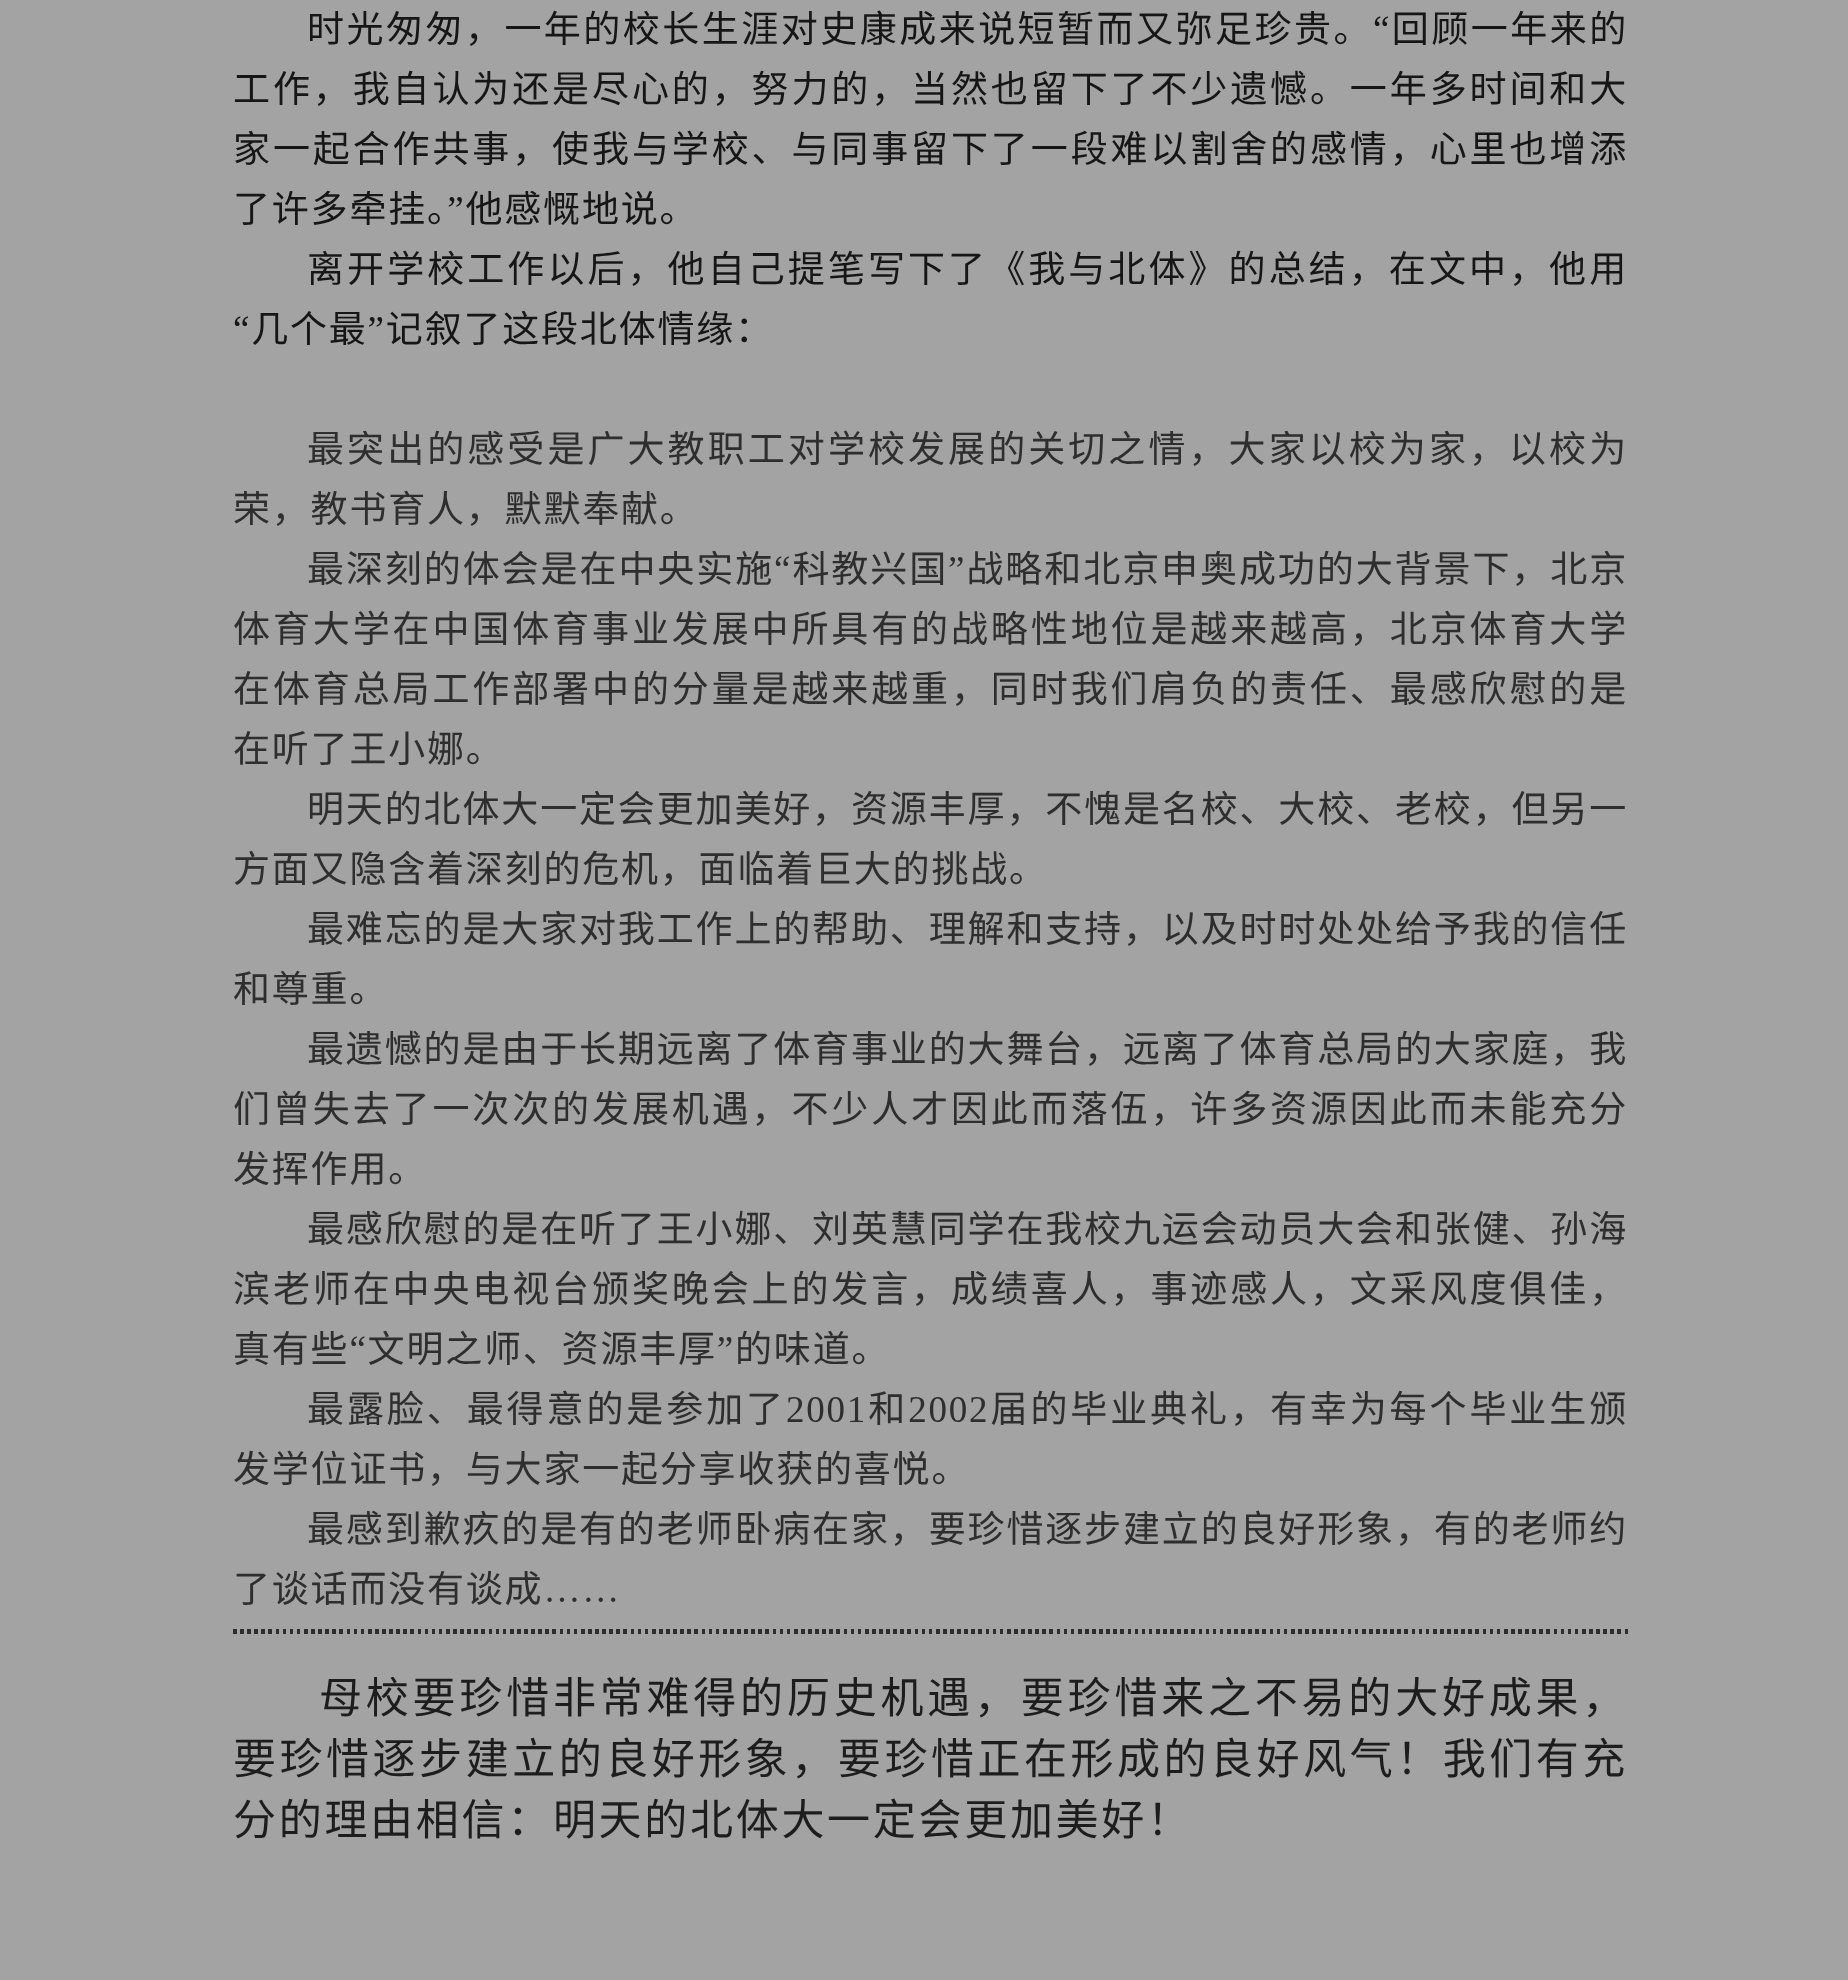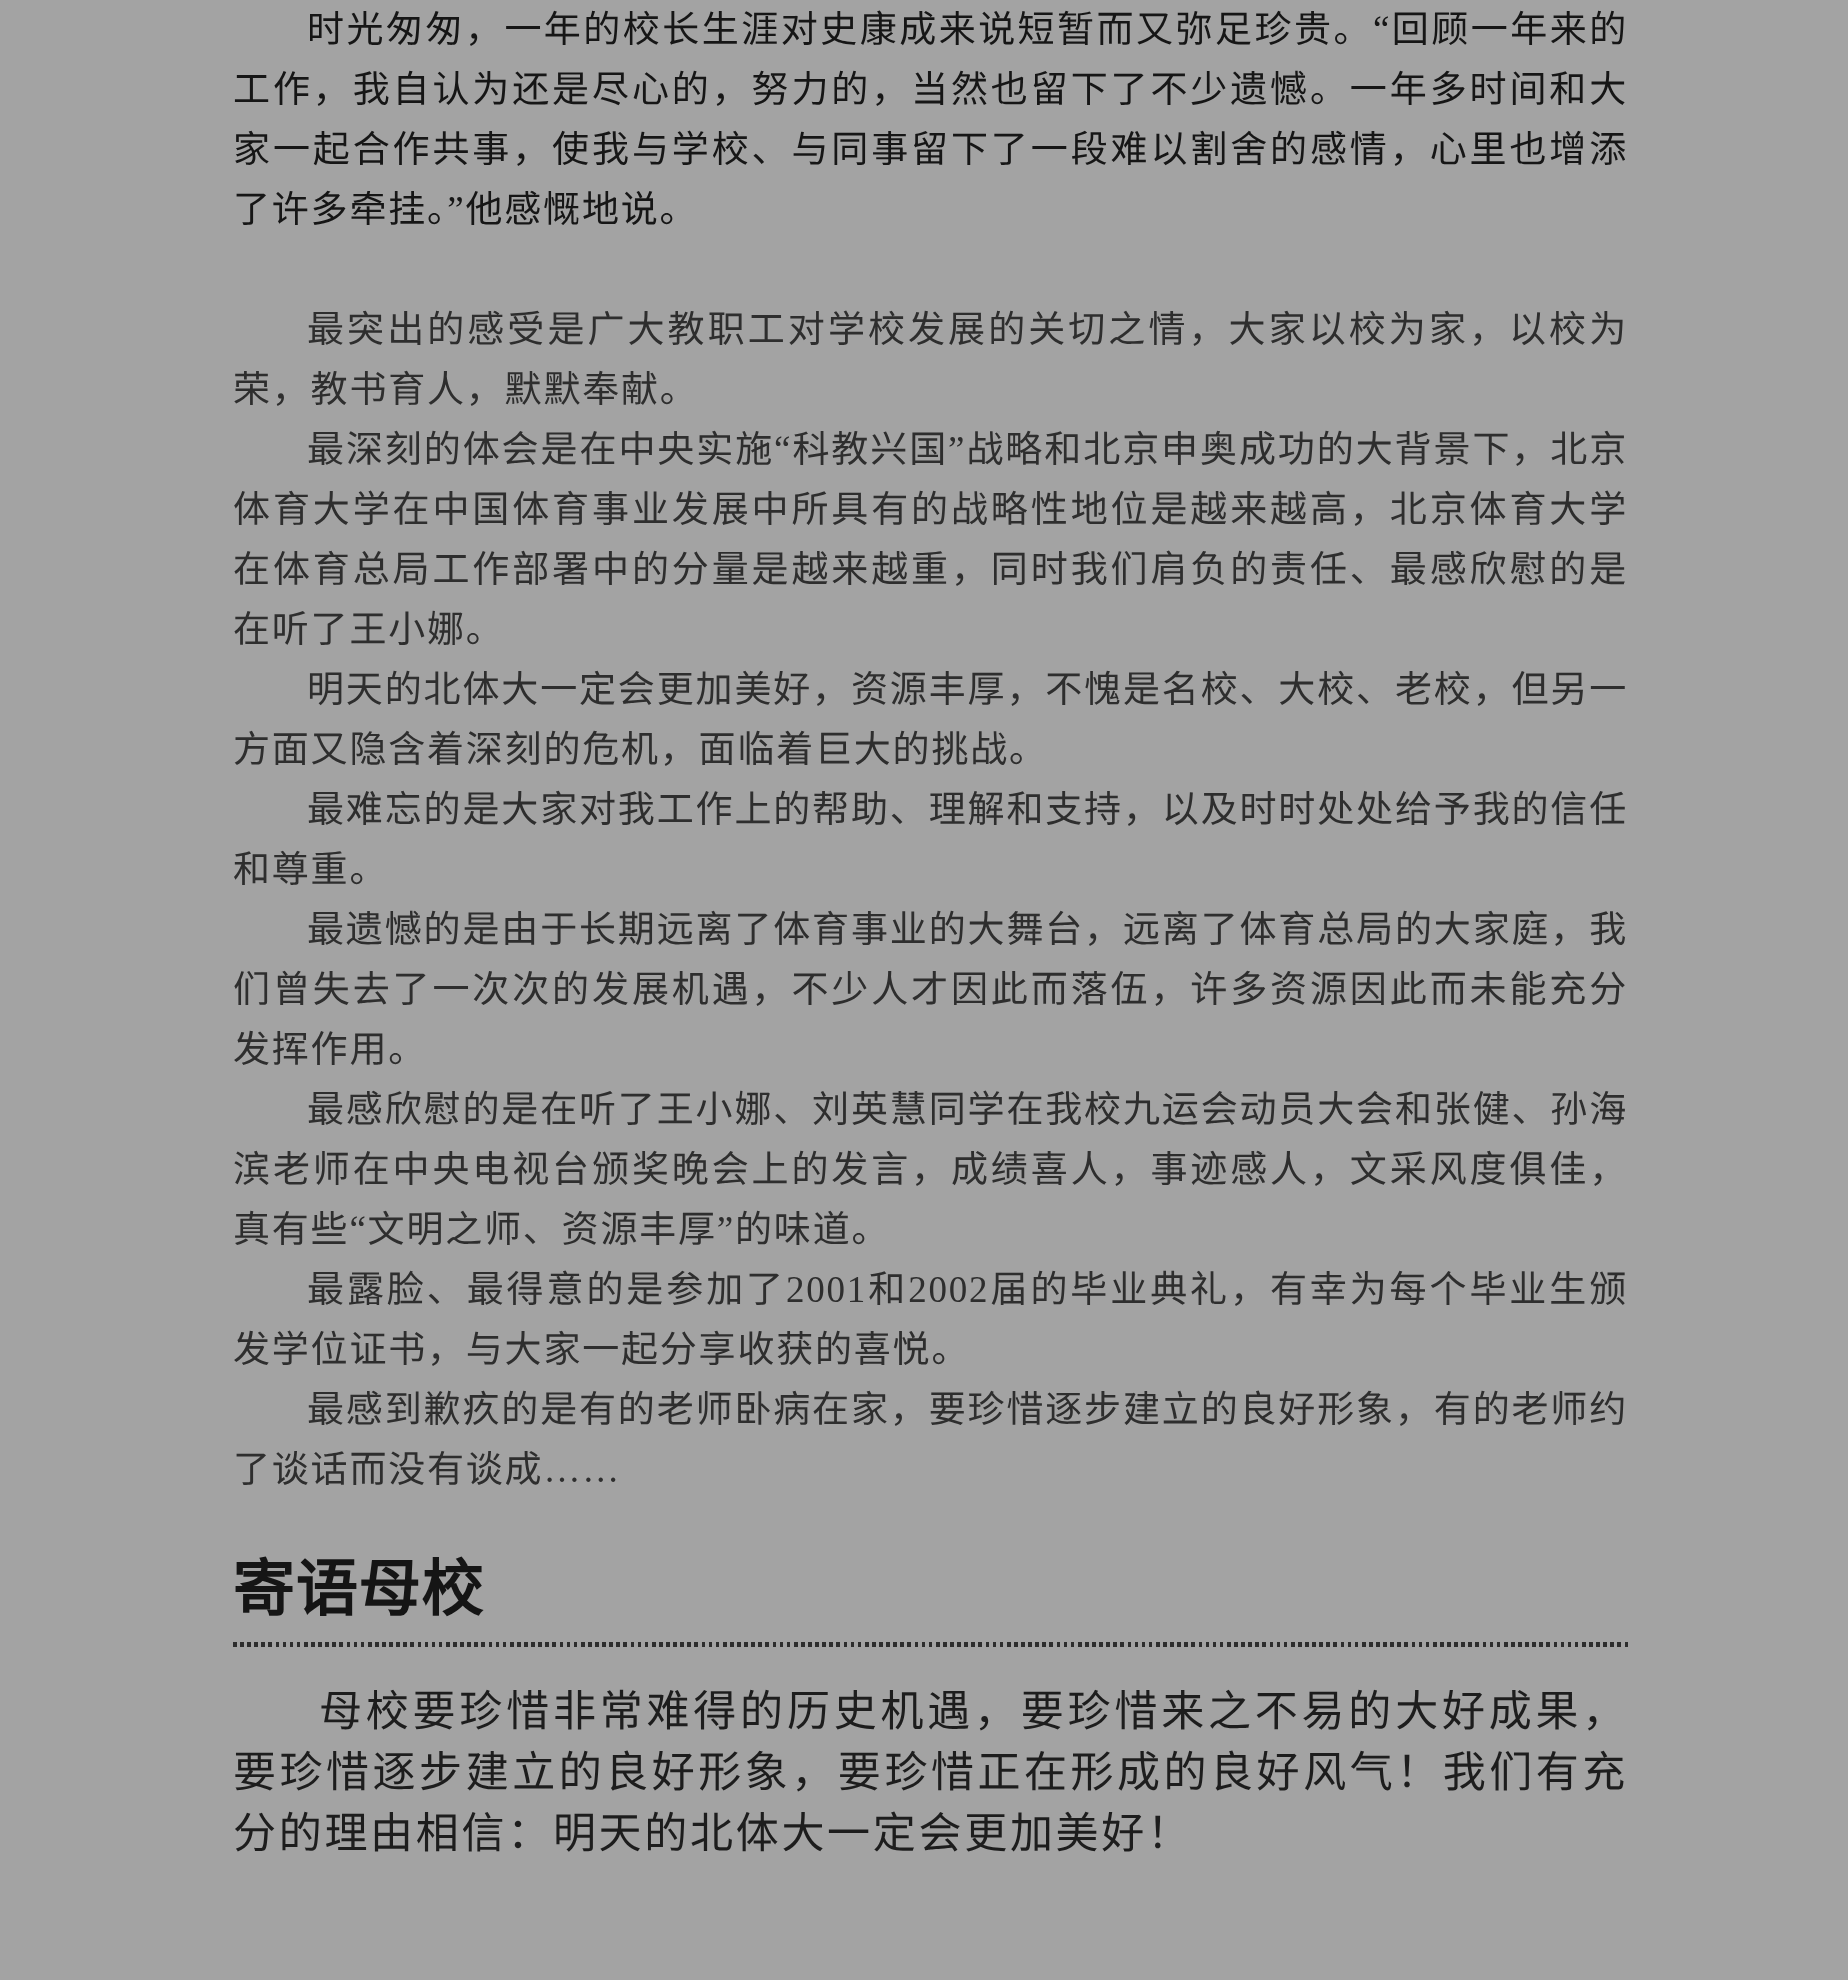--- a/index.html
+++ b/index.html
@@ -80,33 +80,33 @@
   }
 </style>
 </head>
 <body>
 
 <div class="page">
   <div class="column">
 
     <p class="intro">时光匆匆，一年的校长生涯对史康成来说短暂而又弥足珍贵。“回顾一年来的工作，我自认为还是尽心的，努力的，当然也留下了不少遗憾。一年多时间和大家一起合作共事，使我与学校、与同事留下了一段难以割舍的感情，心里也增添了许多牵挂。”他感慨地说。</p>
 
+    <p class="intro">离开学校工作以后，他自己提笔写下了《我与北体》的总结，在文中，他用“几个最”记叙了这段北体情缘：</p>
 
     <div class="quote-block">
       <p class="quote">最突出的感受是广大教职工对学校发展的关切之情，大家以校为家，以校为荣，教书育人，默默奉献。</p>
       <p class="quote">最深刻的体会是在中央实施“科教兴国”战略和北京申奥成功的大背景下，北京体育大学在中国体育事业发展中所具有的战略性地位是越来越高，北京体育大学在体育总局工作部署中的分量是越来越重，同时我们肩负的责任、最感欣慰的是在听了王小娜。</p>
       <p class="quote">明天的北体大一定会更加美好，资源丰厚，不愧是名校、大校、老校，但另一方面又隐含着深刻的危机，面临着巨大的挑战。</p>
       <p class="quote">最难忘的是大家对我工作上的帮助、理解和支持，以及时时处处给予我的信任和尊重。</p>
       <p class="quote">最遗憾的是由于长期远离了体育事业的大舞台，远离了体育总局的大家庭，我们曾失去了一次次的发展机遇，不少人才因此而落伍，许多资源因此而未能充分发挥作用。</p>
       <p class="quote">最感欣慰的是在听了王小娜、刘英慧同学在我校九运会动员大会和张健、孙海滨老师在中央电视台颁奖晚会上的发言，成绩喜人，事迹感人，文采风度俱佳，真有些“文明之师、资源丰厚”的味道。</p>
       <p class="quote">最露脸、最得意的是参加了2001和2002届的毕业典礼，有幸为每个毕业生颁发学位证书，与大家一起分享收获的喜悦。</p>
       <p class="quote">最感到歉疚的是有的老师卧病在家，要珍惜逐步建立的良好形象，有的老师约了谈话而没有谈成……</p>
     </div>
 
-    <h2 class="section-heading">寄语母校</h2>
 
     <div class="dotted-rule"></div>
 
     <p class="closing">母校要珍惜非常难得的历史机遇，要珍惜来之不易的大好成果，要珍惜逐步建立的良好形象，要珍惜正在形成的良好风气！我们有充分的理由相信：明天的北体大一定会更加美好！</p>
 
   </div>
 </div>
 
 
 </body></html>

